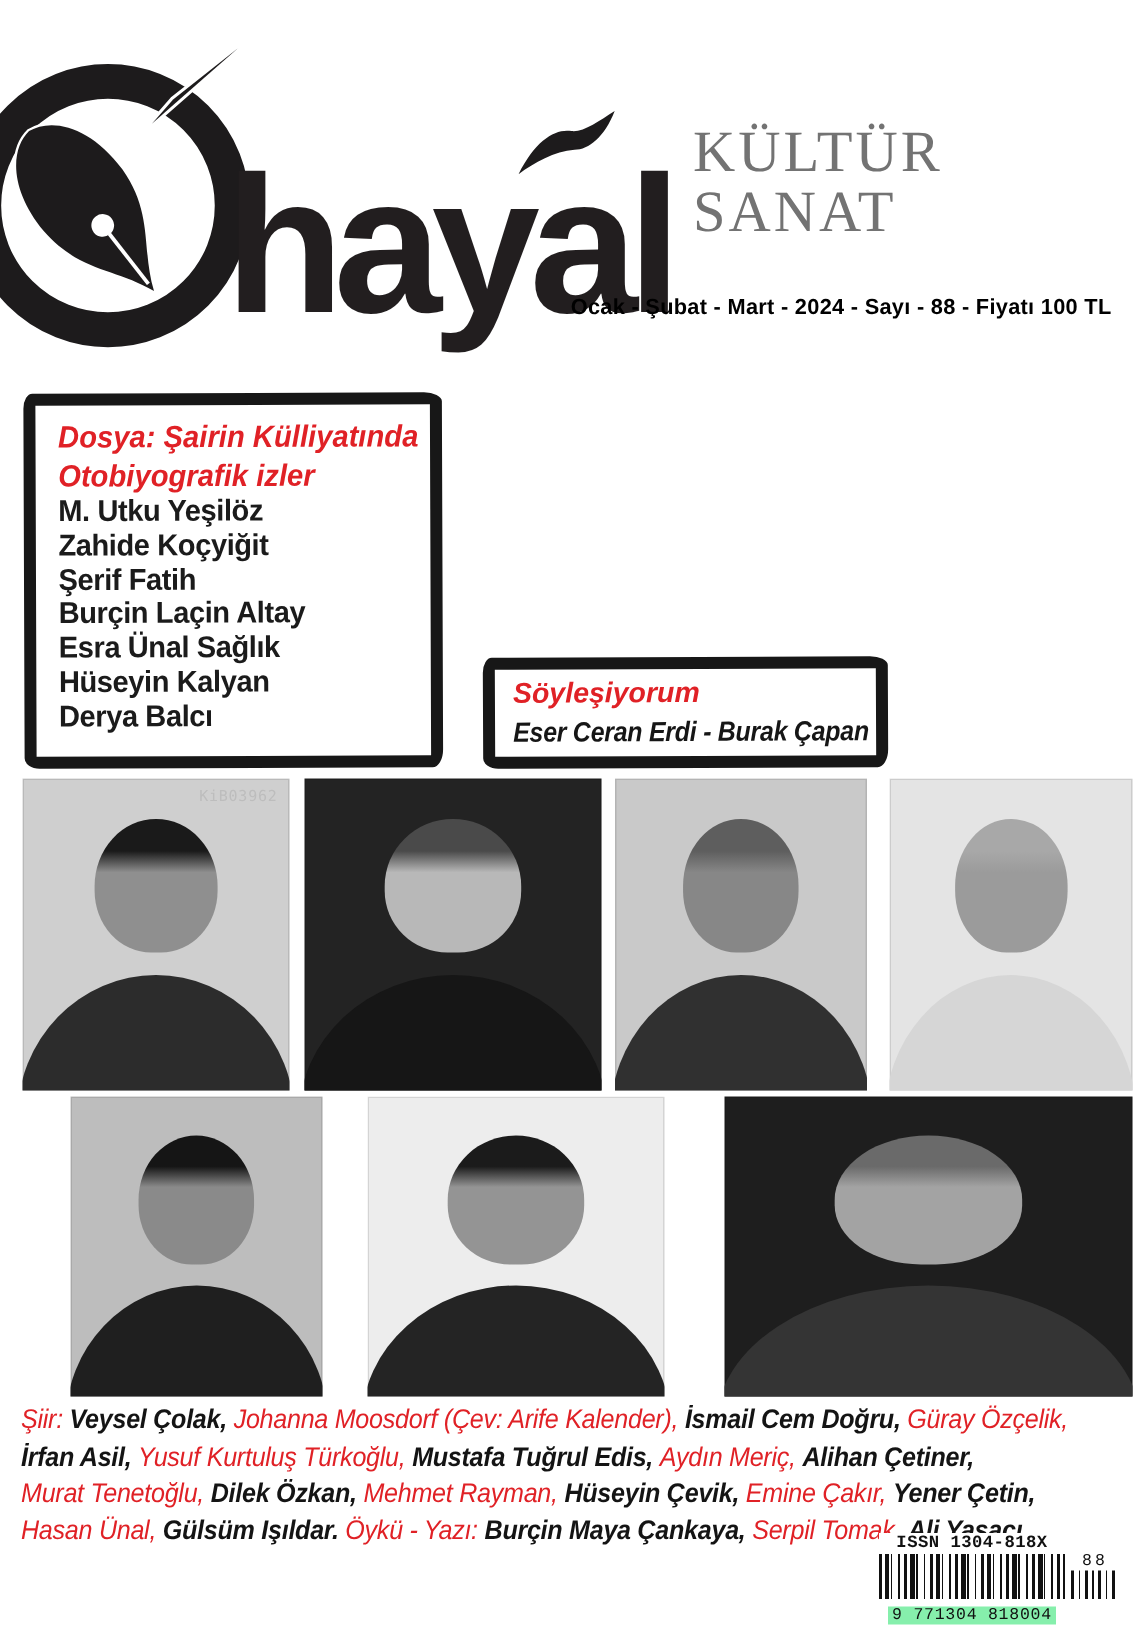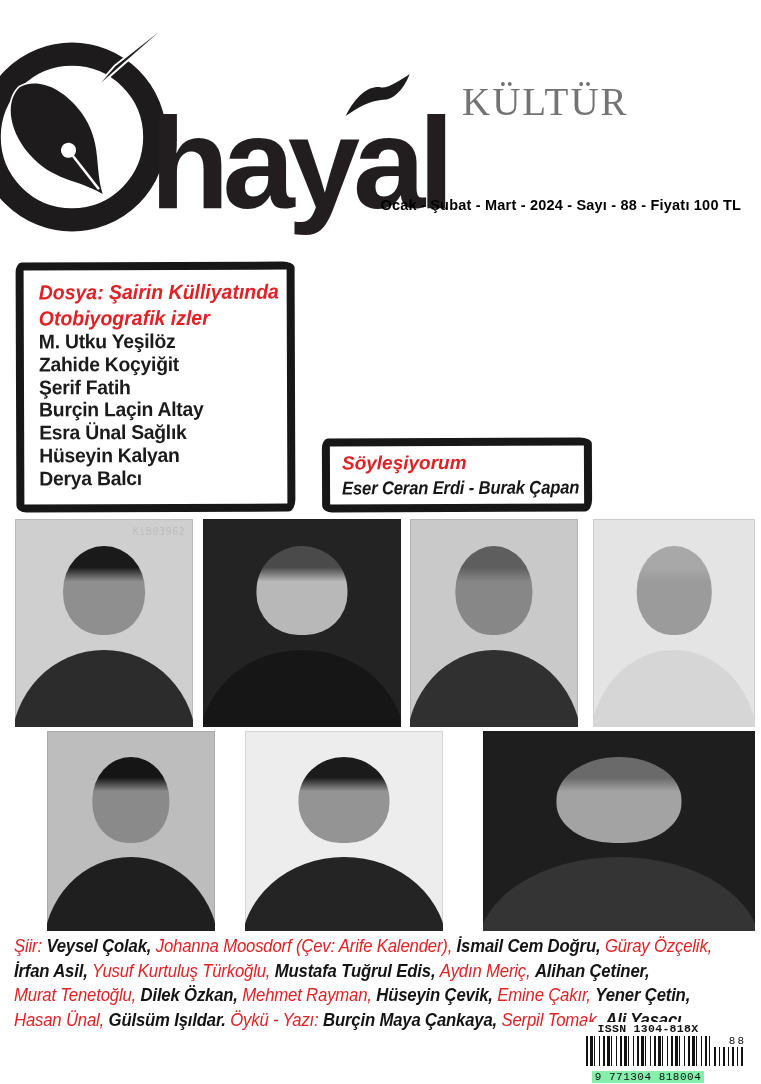--- a/index.html
+++ b/index.html
@@ -80,21 +80,21 @@
   
   .barcode-block{position:absolute;left:586px;top:1022px;width:162px;display:flex;gap:4px;align-items:flex-start;background:#fff;}
   .bc-main{width:124px;text-align:center;}
   .issn{font-family:"Liberation Mono",monospace;font-size:11.5px;font-weight:bold;color:#111;letter-spacing:.3px;white-space:nowrap;}
   .bars{background:repeating-linear-gradient(90deg,#111 0 2px,#fff 2px 4px,#111 4px 7px,#fff 7px 8px,#111 8px 9px,#fff 9px 13px,#111 13px 14px,#fff 14px 17px);}
   .main-bars{height:30px;margin-top:1px;}
   .digits{
     font-family:"Liberation Mono",monospace;font-size:11px;color:#111;background:#86efac;
     display:inline-block;margin-top:-10px;position:relative;padding:0 3px;letter-spacing:.5px;white-space:nowrap;
   }
-  .bc-addon{width:32px;text-align:right;padding-top:13px;}
+  .bc-addon{width:32px;text-align:center;padding-top:13px;}
   .addon-num{font-family:"Liberation Mono",monospace;font-size:11px;color:#111;letter-spacing:2px;}
   .addon-bars{height:19px;background:repeating-linear-gradient(90deg,#111 0 2px,#fff 2px 5px,#111 5px 6px,#fff 6px 9px);}
   .katalog{position:absolute;left:12px;top:1044px;font-size:25px;color:#d2d2d2;letter-spacing:3px;margin-top:48px;}
 </style>
 </head>
 <body>
 
 <div>
 
   <svg class="logo-svg" viewBox="0 0 200 202" aria-hidden="true">
@@ -107,20 +107,21 @@
     </g>
   </svg>
 
   <div class="wordmark">hayal</div>
   <svg class="bird-svg" viewBox="0 0 80 46" aria-hidden="true">
     <path d="M1,44 C13,20 27,12 38,14 C46,15 57,7 68,0 C61,18 50,27 40,27 C26,28 12,36 1,44 Z" fill="#1d1b1c"></path>
   </svg>
 
   <div class="tagline">
     <div>KÜLTÜR</div>
+    <div>SANAT</div>
   </div>
 
   <div class="issue-line">Ocak - Şubat - Mart - 2024 - Sayı - 88 - Fiyatı 100 TL</div>
 
   <section class="sketch-box box-dosya">
     <div class="dosya-title">Dosya: Şairin Külliyatında</div>
     <div class="dosya-title">Otobiyografik izler</div>
     <div class="authors">
         <div>M. Utku Yeşilöz</div>
         <div>Zahide Koçyiğit</div>

